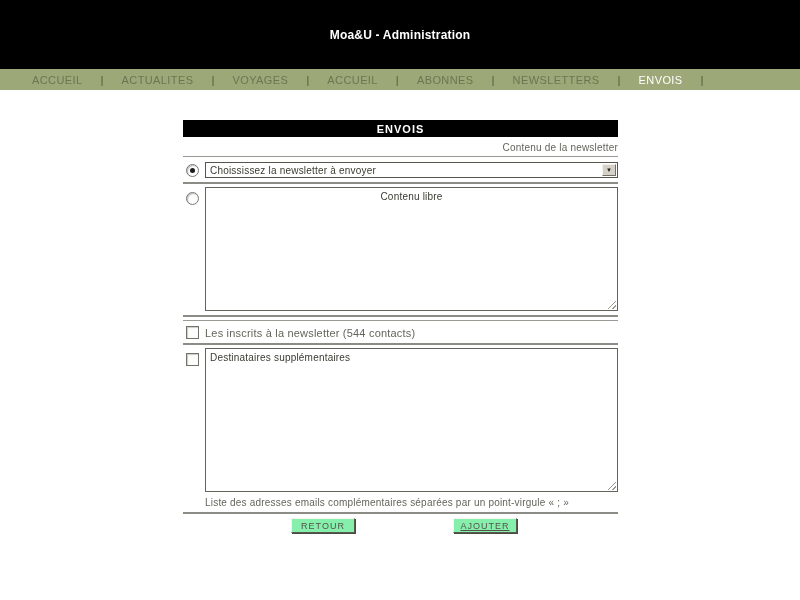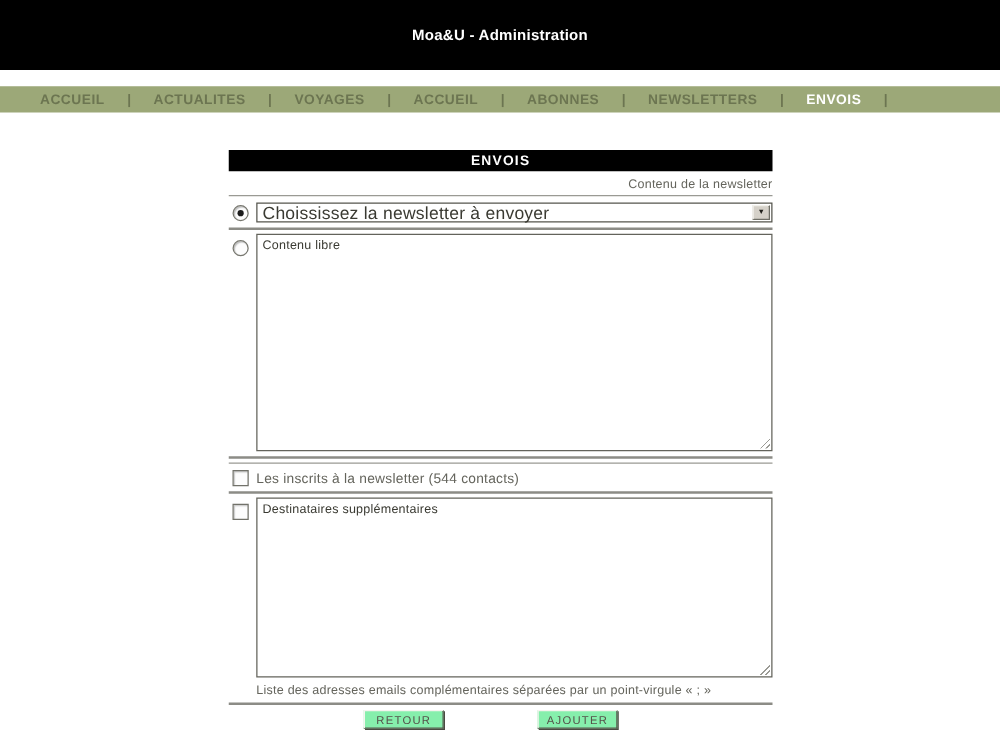--- a/index.html
+++ b/index.html
@@ -1,27 +1,27 @@
 <!DOCTYPE html>
 <html><head>
 <meta charset="utf-8">
 <style>
   html,body{margin:0;padding:0;background:#fff;width:800px;height:600px;overflow:hidden;
     font-family:"Liberation Sans","DejaVu Sans",sans-serif;}
   .stage{position:relative;width:800px;height:600px;background:#ffffff;}
 
   
-  .header{position:absolute;left:0;top:0;width:800px;height:56px;background:#000;
+  .header{position:absolute;left:0;top:0;width:800px;height:69px;background:#000;
     display:flex;align-items:center;justify-content:center;}
   .header-title{color:#fff;font-size:12px;font-weight:bold;letter-spacing:.2px;}
 
   
   .nav{position:absolute;left:0;top:69px;width:800px;height:21px;background:#9ca878;
     display:flex;align-items:center;padding-left:14px;box-sizing:border-box;}
-  .nav-item{font-size:11px;font-weight:bold;color:#6c7551;letter-spacing:.4px;
+  .nav-item{font-size:11px;font-weight:normal;color:#6c7551;letter-spacing:.4px;
     padding:0 18px;white-space:nowrap;cursor:pointer;}
   .nav-item.active{color:#ffffff;}
   .nav-sep{font-size:11px;font-weight:bold;color:#6c7551;}
 
   
   .form{position:absolute;left:183px;top:120px;width:435px;}
   .title-bar{height:17px;background:#000;display:flex;align-items:center;justify-content:center;}
   .title-bar-text{color:#fff;font-size:11px;font-weight:bold;letter-spacing:1px;}
 
   .sec-label{margin:5px 0 0 2px;font-size:10px;color:#64645c;letter-spacing:.2px;text-align:right;}
@@ -35,21 +35,21 @@
 
   .radio{width:11px;height:11px;border-radius:50%;background:#fdfdfd;border:1px solid #77776f;
     position:relative;box-shadow:inset 1px 1px 1px rgba(0,0,0,.25);cursor:pointer;flex:none;}
   .radio.checked::after{content:"";position:absolute;left:3px;top:3px;width:5px;height:5px;
     border-radius:50%;background:#1c1c1c;}
   .checkbox{width:11px;height:11px;background:#fdfdfd;border:1px solid #72726a;
     box-shadow:inset 1px 1px 1px rgba(0,0,0,.2);cursor:pointer;flex:none;}
 
   .select{flex:1;height:16px;background:#fff;border:1px solid #55554d;position:relative;
     display:flex;align-items:center;box-sizing:border-box;cursor:pointer;}
-  .select-text{font-size:14px;color:#3a3a32;padding-left:4px;letter-spacing:.2px;}
+  .select-text{font-size:10px;color:#3a3a32;padding-left:4px;letter-spacing:.2px;}
   .select-btn{position:absolute;right:1px;top:1px;width:12px;bottom:1px;background:#d5d1c9;
     border:1px solid;border-color:#f2f1ec #6f6f67 #6f6f67 #f2f1ec;
     display:flex;align-items:center;justify-content:center;}
   .select-arrow{font-size:6px;color:#20201c;line-height:1;}
 
   .ta-wrap{flex:1;position:relative;}
   textarea{width:100%;box-sizing:border-box;border:1px solid #63635b;background:#fff;
     font-family:"Liberation Sans","DejaVu Sans",sans-serif;font-size:10px;color:#3a3a32;
     padding:3px 4px;resize:none;overflow:hidden;letter-spacing:.2px;display:block;}
   .grip{position:absolute;right:2px;bottom:2px;width:9px;height:9px;pointer-events:none;
@@ -59,21 +59,21 @@
   .help{margin:6px 0 0 22px;font-size:10px;color:#64645c;letter-spacing:.2px;}
   .cb-label{font-size:11px;color:#64645c;margin-left:0;letter-spacing:.2px;}
 
   .btn-row{position:relative;height:18px;margin-top:3px;}
   .btn{position:absolute;top:1px;width:64px;height:15px;background:#86efac;
     border:1px solid;border-color:#f5f4ef #59594f #59594f #f5f4ef;
     box-shadow:1px 1px 0 #4a4a42;font-size:9px;color:#55524a;letter-spacing:1px;
     display:flex;align-items:center;justify-content:center;cursor:pointer;box-sizing:border-box;
     font-family:"Liberation Sans","DejaVu Sans",sans-serif;}
   .btn-back{left:108px;}
-  .btn-add{left:247px;}
+  .btn-add{left:270px;text-decoration:underline;}
 </style>
 </head>
 <body>
 
 <div class="stage">
 
   <div class="header">
     <span class="header-title">Moa&amp;U - Administration</span>
   </div>
 
@@ -115,21 +115,21 @@
       </div>
     </div>
 
     <div class="rule2"></div>
 
     <div class="row top">
       <span class="ctl-col">
         <span class="radio"></span>
       </span>
       <div class="ta-wrap">
-        <textarea style="height: 174px;">Contenu libre</textarea>
+        <textarea style="height: 124px; text-align: center;">Contenu libre</textarea>
         <span class="grip"></span>
       </div>
     </div>
 
     <div class="rule2"></div>
 
     <div class="rule1"></div>
 
     <div class="row">
       <span class="ctl-col">

